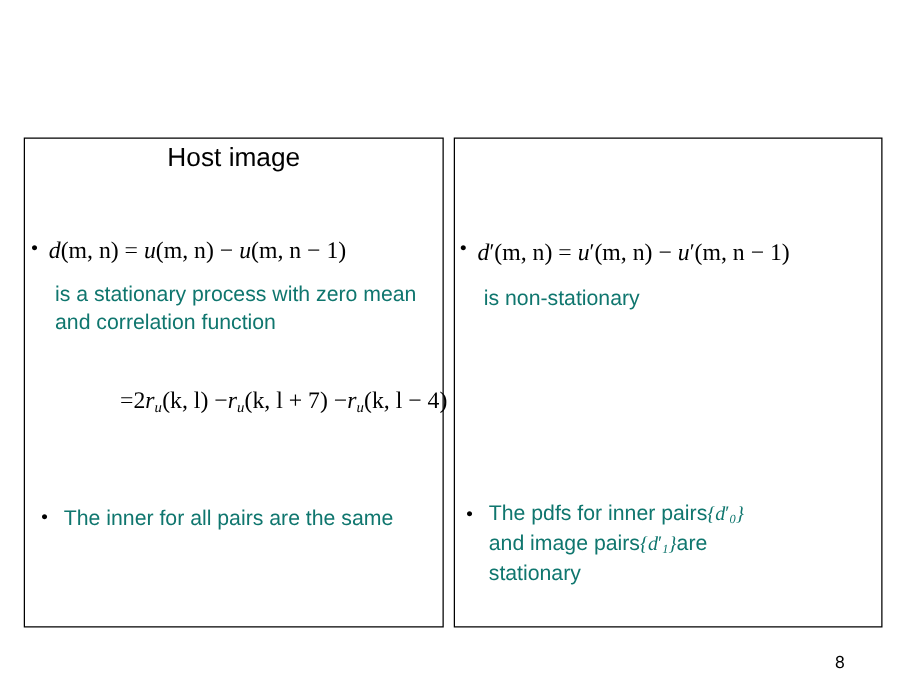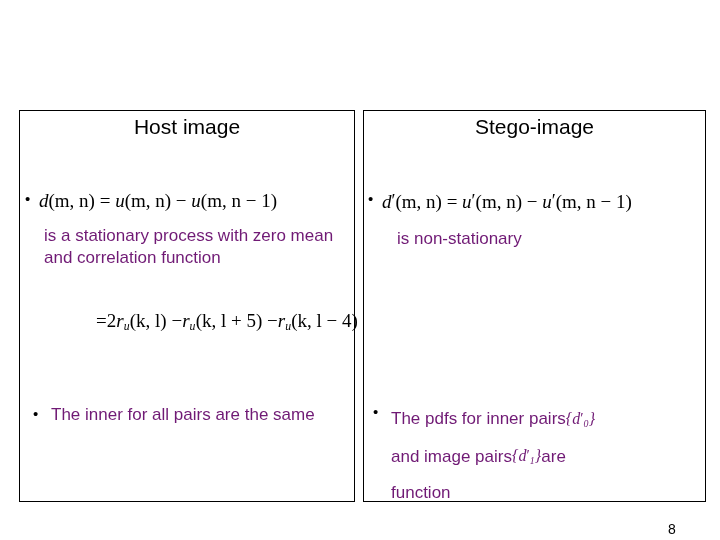--- a/index.html
+++ b/index.html
@@ -34,40 +34,40 @@
     font-size:19px;line-height:24px;white-space:nowrap;color:#000;
   }
   .math .up{font-style:normal;}
   .sub{
     font-style:italic;font-size:0.62em;vertical-align:-0.28em;
     letter-spacing:0.2px;
   }
   .sup-prime{font-style:normal;font-size:0.95em;vertical-align:0.05em;}
 
   .bodytext{
-    font-family:"Liberation Sans",sans-serif;font-size:17px;line-height:22px;color:#701a75;
+    font-family:"Liberation Sans",sans-serif;font-size:17px;line-height:22px;color:#0f766e;
   }
 
   
   #row-host-eq{left:25px;top:160px;width:330px;}
   #host-text{position:absolute;left:44px;top:196px;width:305px;}
   #host-corr{position:absolute;left:44px;top:278px;width:310px;}
   .corr-line1{margin-left:4px;}
   .corr-line2{margin-left:52px;margin-top:2px;}
 
   #row-host-pdf{left:33px;top:375px;width:320px;}
   #row-host-pdf .bullet-dot{width:18px;}
 
   
   #row-stego-eq{left:368px;top:160px;width:338px;}
-  #stego-text{position:absolute;left:397px;top:199px;width:300px;}
+  #stego-text{position:absolute;left:387px;top:199px;width:300px;}
 
   #row-stego-pdf{left:373px;top:373px;width:330px;}
   #row-stego-pdf .bullet-dot{width:18px;}
-  .pdf-line{display:block;line-height:32px;}
+  .pdf-line{display:block;line-height:18px;}
   .inline-math{
     font-family:"Liberation Serif",serif;font-style:italic;font-size:16px;
     white-space:nowrap;
   }
 
   #page-number{
     position:absolute;left:660px;top:491px;width:24px;text-align:center;
     font-size:14px;line-height:18px;color:#000;
     font-family:"Liberation Sans",sans-serif;
   }
@@ -92,33 +92,32 @@
         <span>u</span><span class="up">(m, n − 1)</span>
       </div>
     </div>
   </div>
 
   <div class="bodytext" id="host-text">is a stationary process with zero mean and correlation function</div>
 
   <div id="host-corr">
     <div class="math corr-line2">
       <span class="up">=</span><span class="up">2</span><span>r</span><span class="sub">u</span><span class="up">(k, l)</span>
-      <span class="up">−</span><span>r</span><span class="sub">u</span><span class="up">(k, l + 5)</span>
+      <span class="up">−</span><span>r</span><span class="sub">u</span><span class="up">(k, l + 7)</span>
       <span class="up">−</span><span>r</span><span class="sub">u</span><span class="up">(k, l − 4)</span>
     </div>
   </div>
 
   <div class="bullet-row" id="row-host-pdf">
     <div class="bullet-dot">•</div>
     <div class="bullet-body bodytext">The inner for all pairs are the same</div>
   </div>
 
   <div class="panel" id="panel-stego"></div>
 
-  <div class="panel-title" id="title-stego">Stego-image</div>
 
   <div class="bullet-row" id="row-stego-eq">
     <div class="bullet-dot">•</div>
     <div class="bullet-body">
       <div class="math">
         <span>d</span><span class="sup-prime">′</span><span class="up">(m, n)</span>
         <span class="up">=</span>
         <span>u</span><span class="sup-prime">′</span><span class="up">(m, n)</span>
         <span class="up">−</span>
         <span>u</span><span class="sup-prime">′</span><span class="up">(m, n − 1)</span>
@@ -130,19 +129,19 @@
 
   <div class="bullet-row" id="row-stego-pdf">
     <div class="bullet-dot">•</div>
     <div class="bullet-body bodytext">
       <span class="pdf-line">
         <span>The pdfs for inner pairs</span><span class="inline-math"><span class="up">{</span><span>d</span><span class="sup-prime">′</span><span class="sub">0</span><span class="up">}</span></span>
       </span>
       <span class="pdf-line">
         <span>and image pairs</span><span class="inline-math"><span class="up">{</span><span>d</span><span class="sup-prime">′</span><span class="sub">1</span><span class="up">}</span></span><span>are</span>
       </span>
-      <span class="pdf-line">function</span>
+      <span class="pdf-line">stationary</span>
     </div>
   </div>
 
   <div id="page-number">8</div>
 
 </div>
 
 </body></html>

